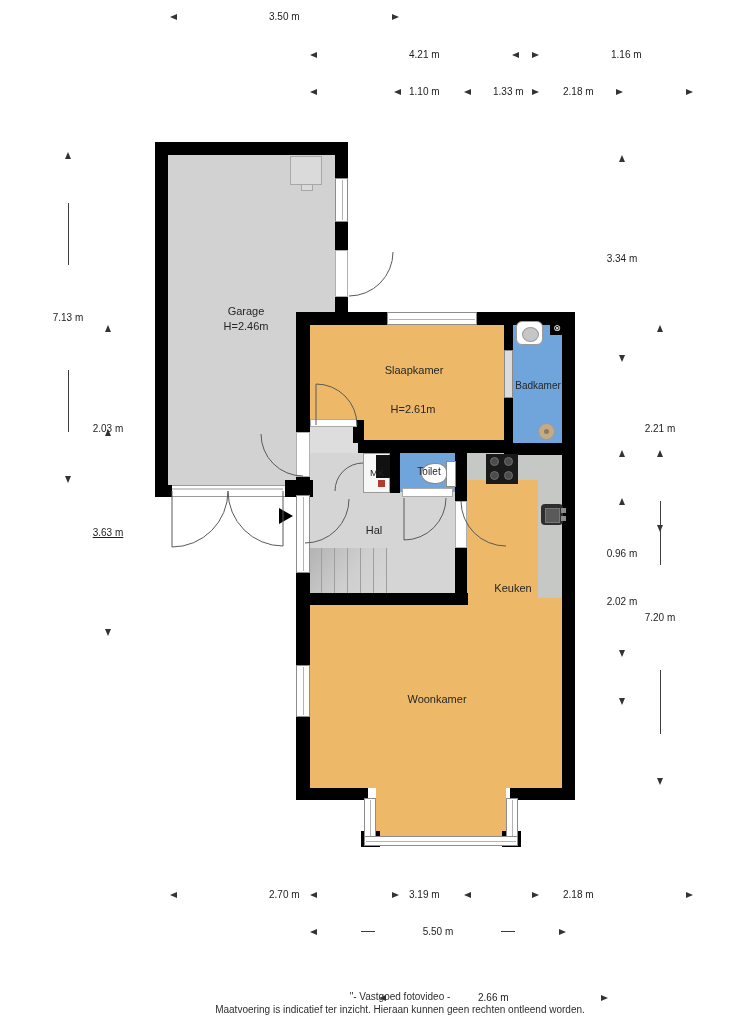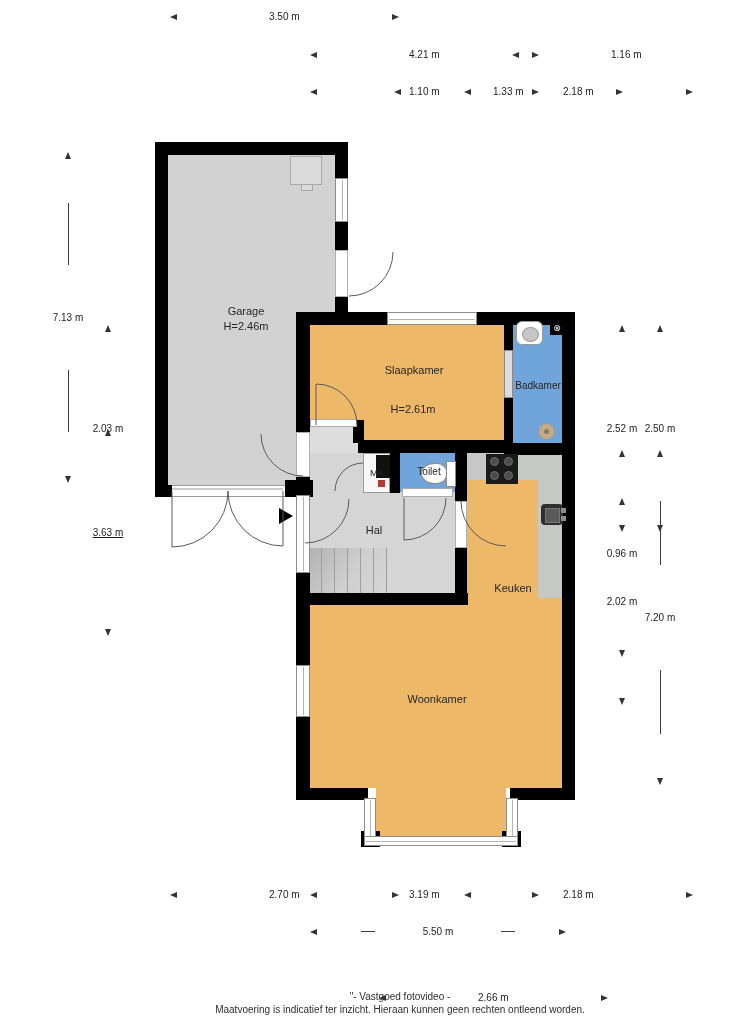--- a/index.html
+++ b/index.html
@@ -210,31 +210,31 @@
       <span class="ah a2"></span>
     </div>
   <div class="dim v" style="left:86px;top:429px;height:163px;width:44px;text-decoration:underline;">
       <span class="ah a1"></span>
       <span class="ln"></span>
       <span class="lb">3.63 m</span>
       <span class="ln"></span>
       <span class="ah a2"></span>
     </div>
 
-  <div class="dim v" style="left:600px;top:325px;height:116px;width:44px;">
-      <span class="ah a1"></span>
-      <span class="ln"></span>
-      <span class="lb">2.52 m</span>
+  <div class="dim v" style="left:600px;top:155px;height:153px;width:44px;">
+      <span class="ah a1"></span>
+      <span class="ln"></span>
+      <span class="lb">3.34 m</span>
       <span class="ln"></span>
       <span class="ah a2"></span>
     </div>
   <div class="dim v" style="left:638px;top:325px;height:116px;width:44px;">
       <span class="ah a1"></span>
       <span class="ln"></span>
-      <span class="lb">2.50 m</span>
+      <span class="lb">2.21 m</span>
       <span class="ln"></span>
       <span class="ah a2"></span>
     </div>
   <div class="dim v" style="left:600px;top:450px;height:41px;width:44px;">
       <span class="ah a1"></span>
       <span class="ln"></span>
       <span class="lb">0.96 m</span>
       <span class="ln"></span>
       <span class="ah a2"></span>
     </div>

